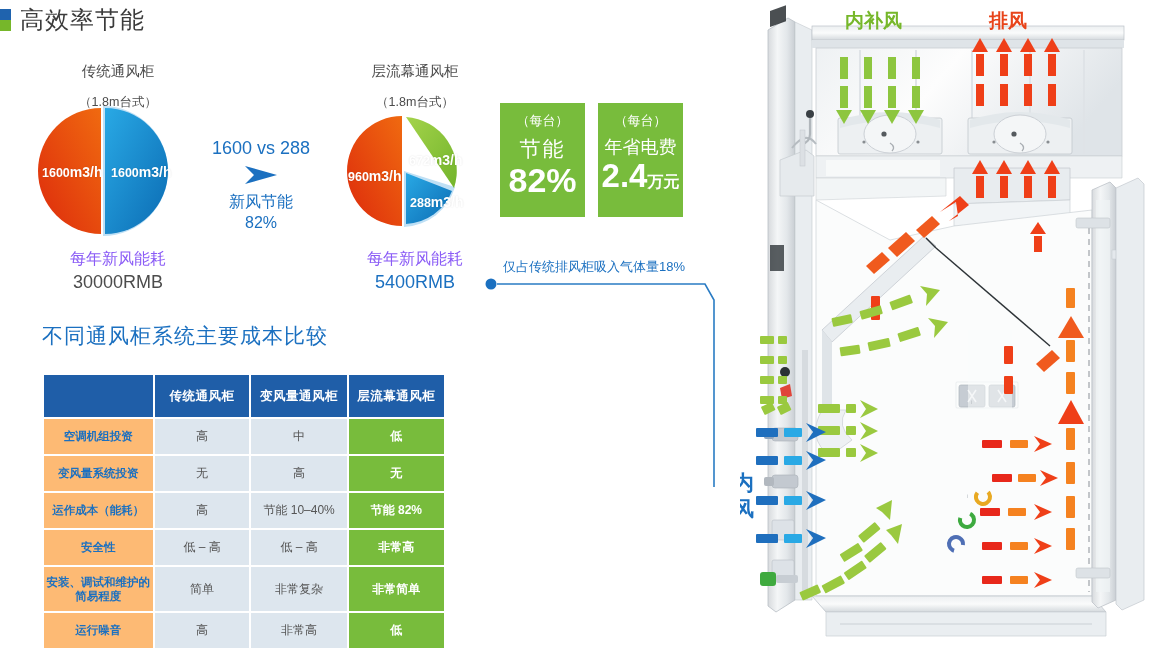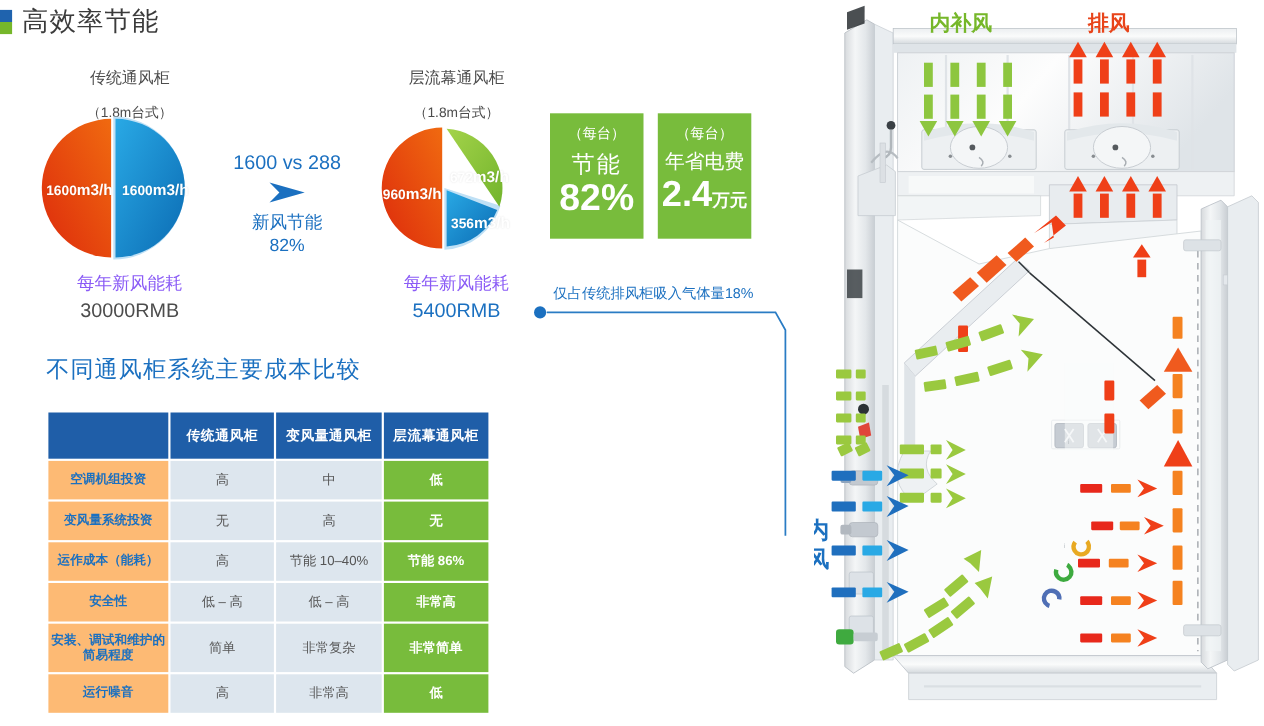--- a/index.html
+++ b/index.html
@@ -162,21 +162,21 @@
 
       <path d="M112,79 A52,52 0 0 1 66,112 L66,61 Z" fill="url(#gB2)"></path>
     </svg>
     <div class="slice-label" style="left:8px;top:56px;">
       <span>960</span><span class="u">m3/h</span>
     </div>
     <div class="slice-label" style="left:69px;top:40px;">
       <span>672</span><span class="u">m3/h</span>
     </div>
     <div class="slice-label" style="left:70px;top:82px;">
-      <span>356</span><span class="u">m3/h</span>
+      <span>288</span><span class="u">m3/h</span>
     </div>
   </div>
 
   <div class="pie-foot" style="left:325px;top:248px;width:180px;">
     <div class="l1">每年新风能耗</div>
     <div class="l2 blue">5400RMB</div>
   </div>
 
   <div class="badge b1" style="left:500px;top:103px;width:85px;height:114px;">
     <div class="top">（每台）</div>
@@ -217,21 +217,21 @@
       <tr>
         <td class="rowhead">变风量系统投资</td>
         <td class="cell">无</td>
         <td class="cell">高</td>
         <td class="hl">无</td>
       </tr>
       <tr>
         <td class="rowhead">运作成本（能耗）</td>
         <td class="cell">高</td>
         <td class="cell">节能 10–40%</td>
-        <td class="hl">节能 86%</td>
+        <td class="hl">节能 82%</td>
       </tr>
       <tr>
         <td class="rowhead">安全性</td>
         <td class="cell">低 – 高</td>
         <td class="cell">低 – 高</td>
         <td class="hl">非常高</td>
       </tr>
       <tr>
         <td class="rowhead" style="height:42px;">安装、调试和维护的简易程度</td>
         <td class="cell">简单</td>

